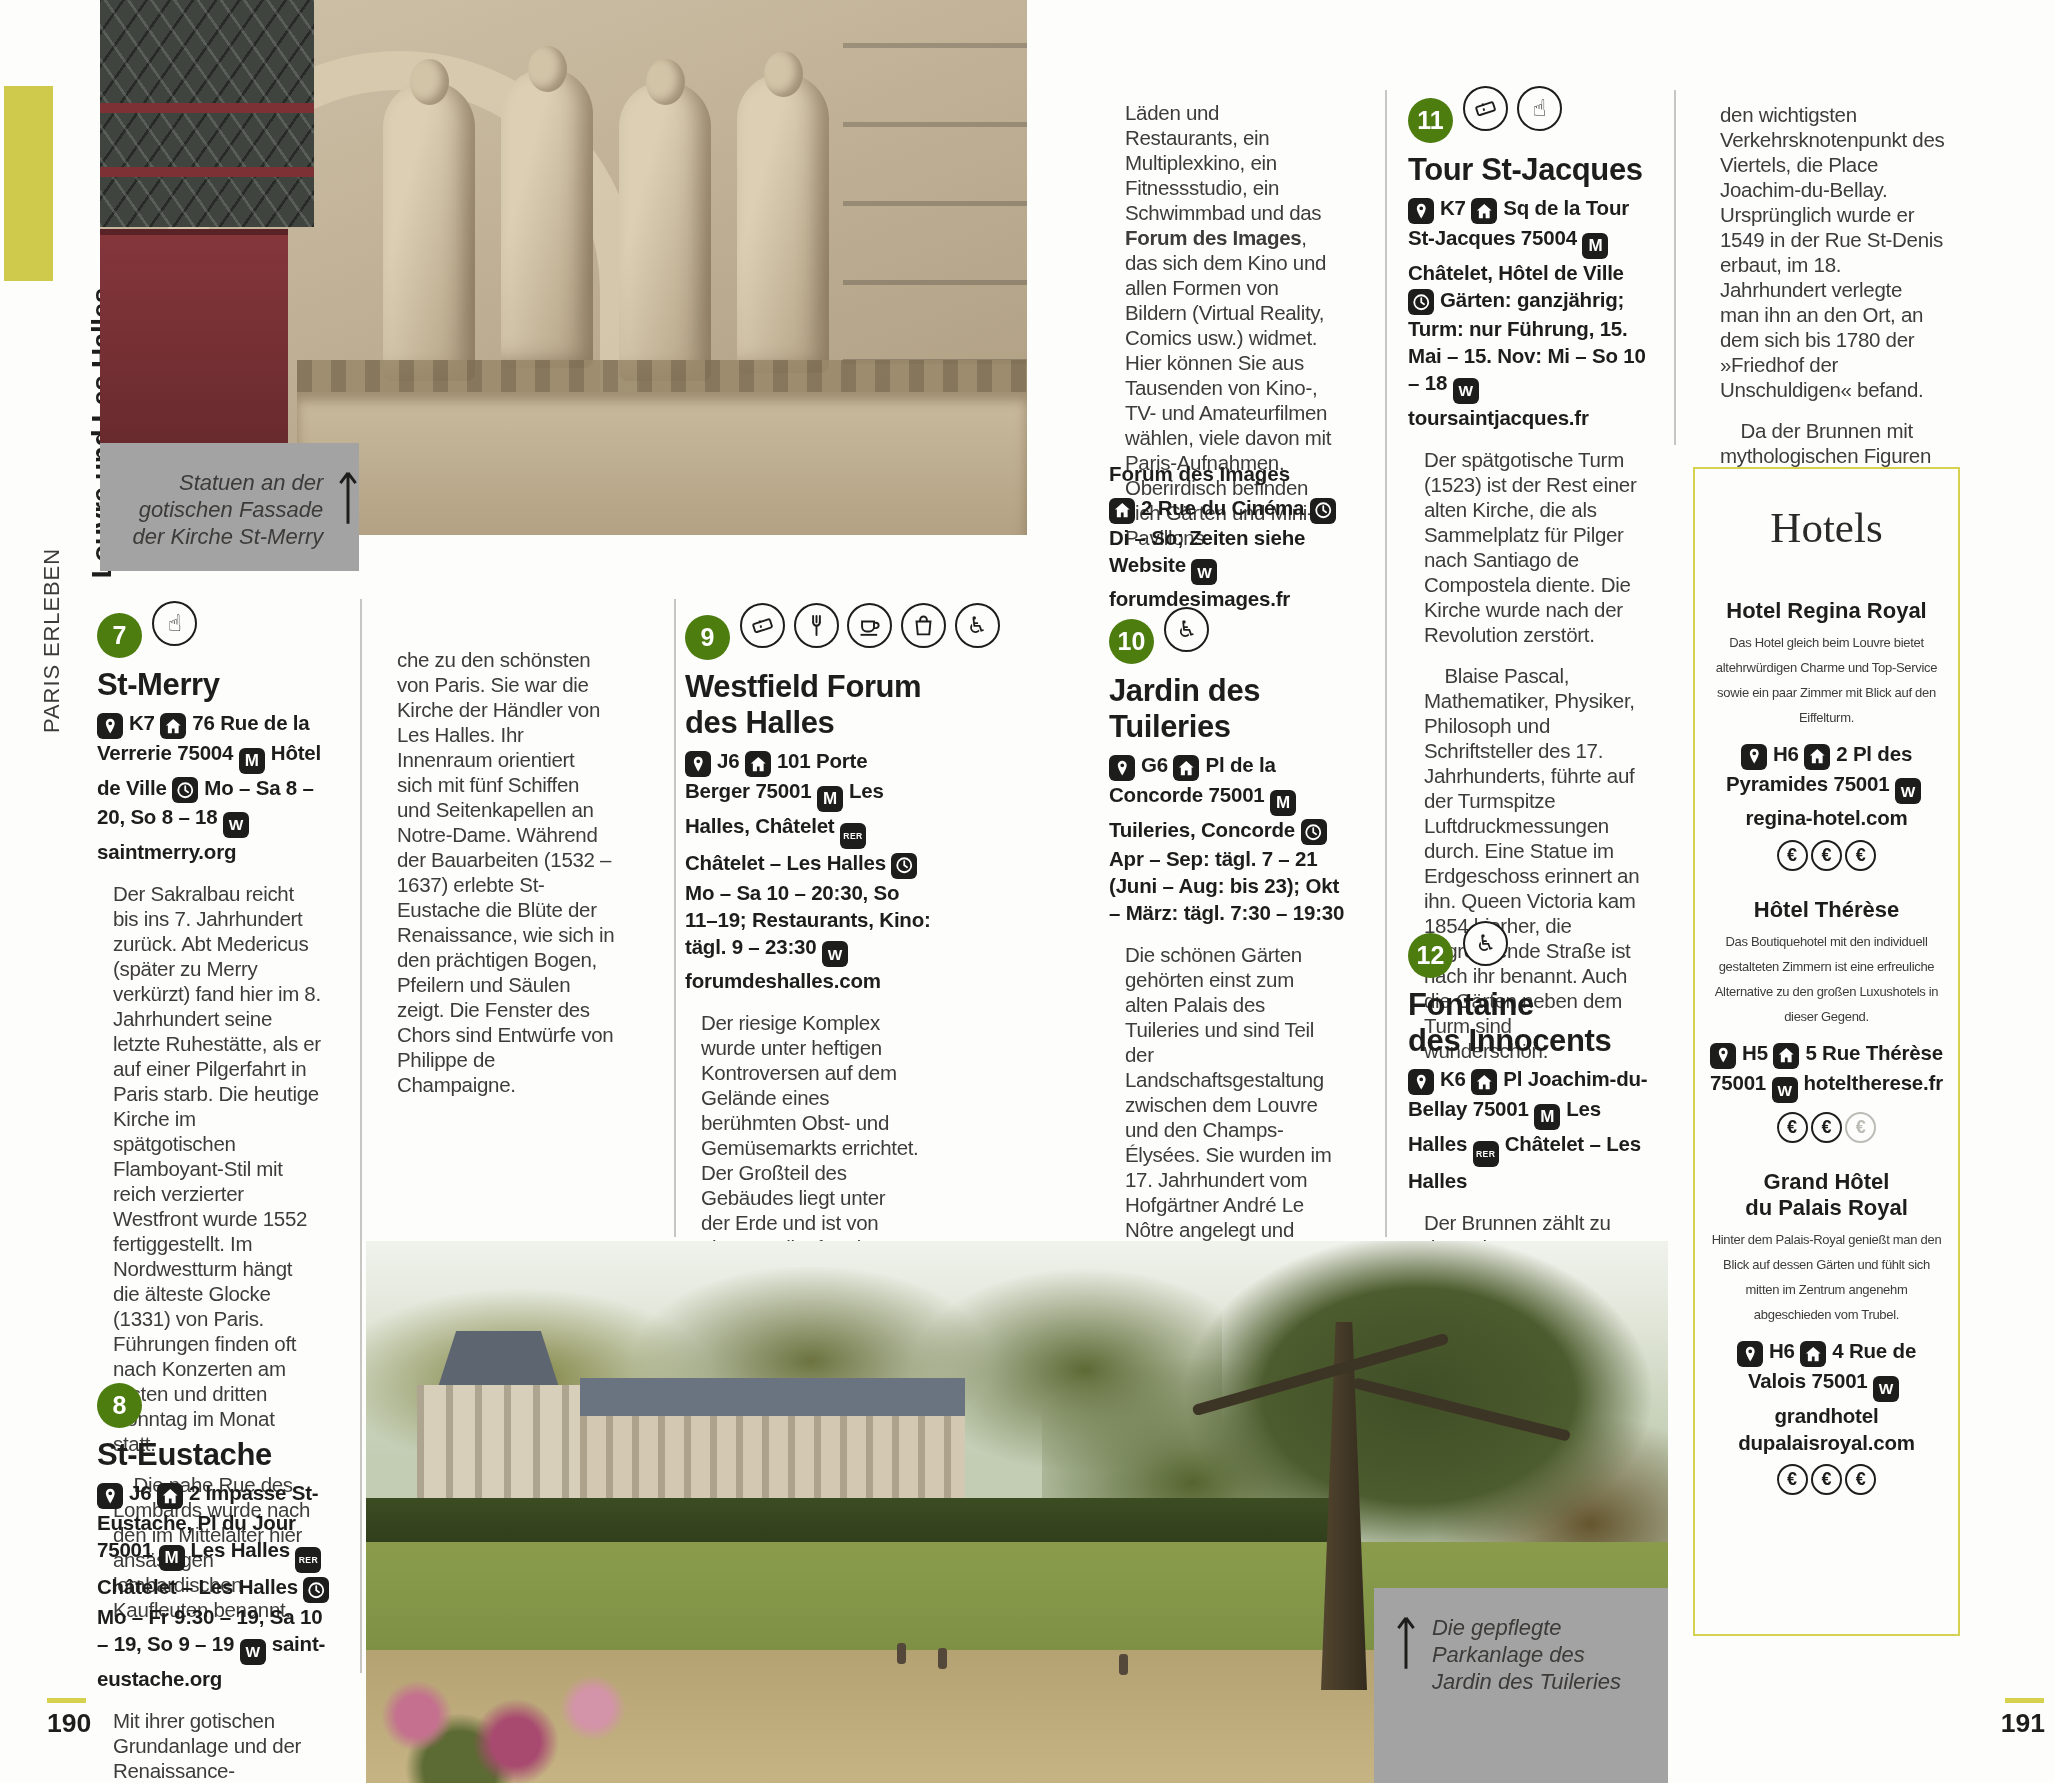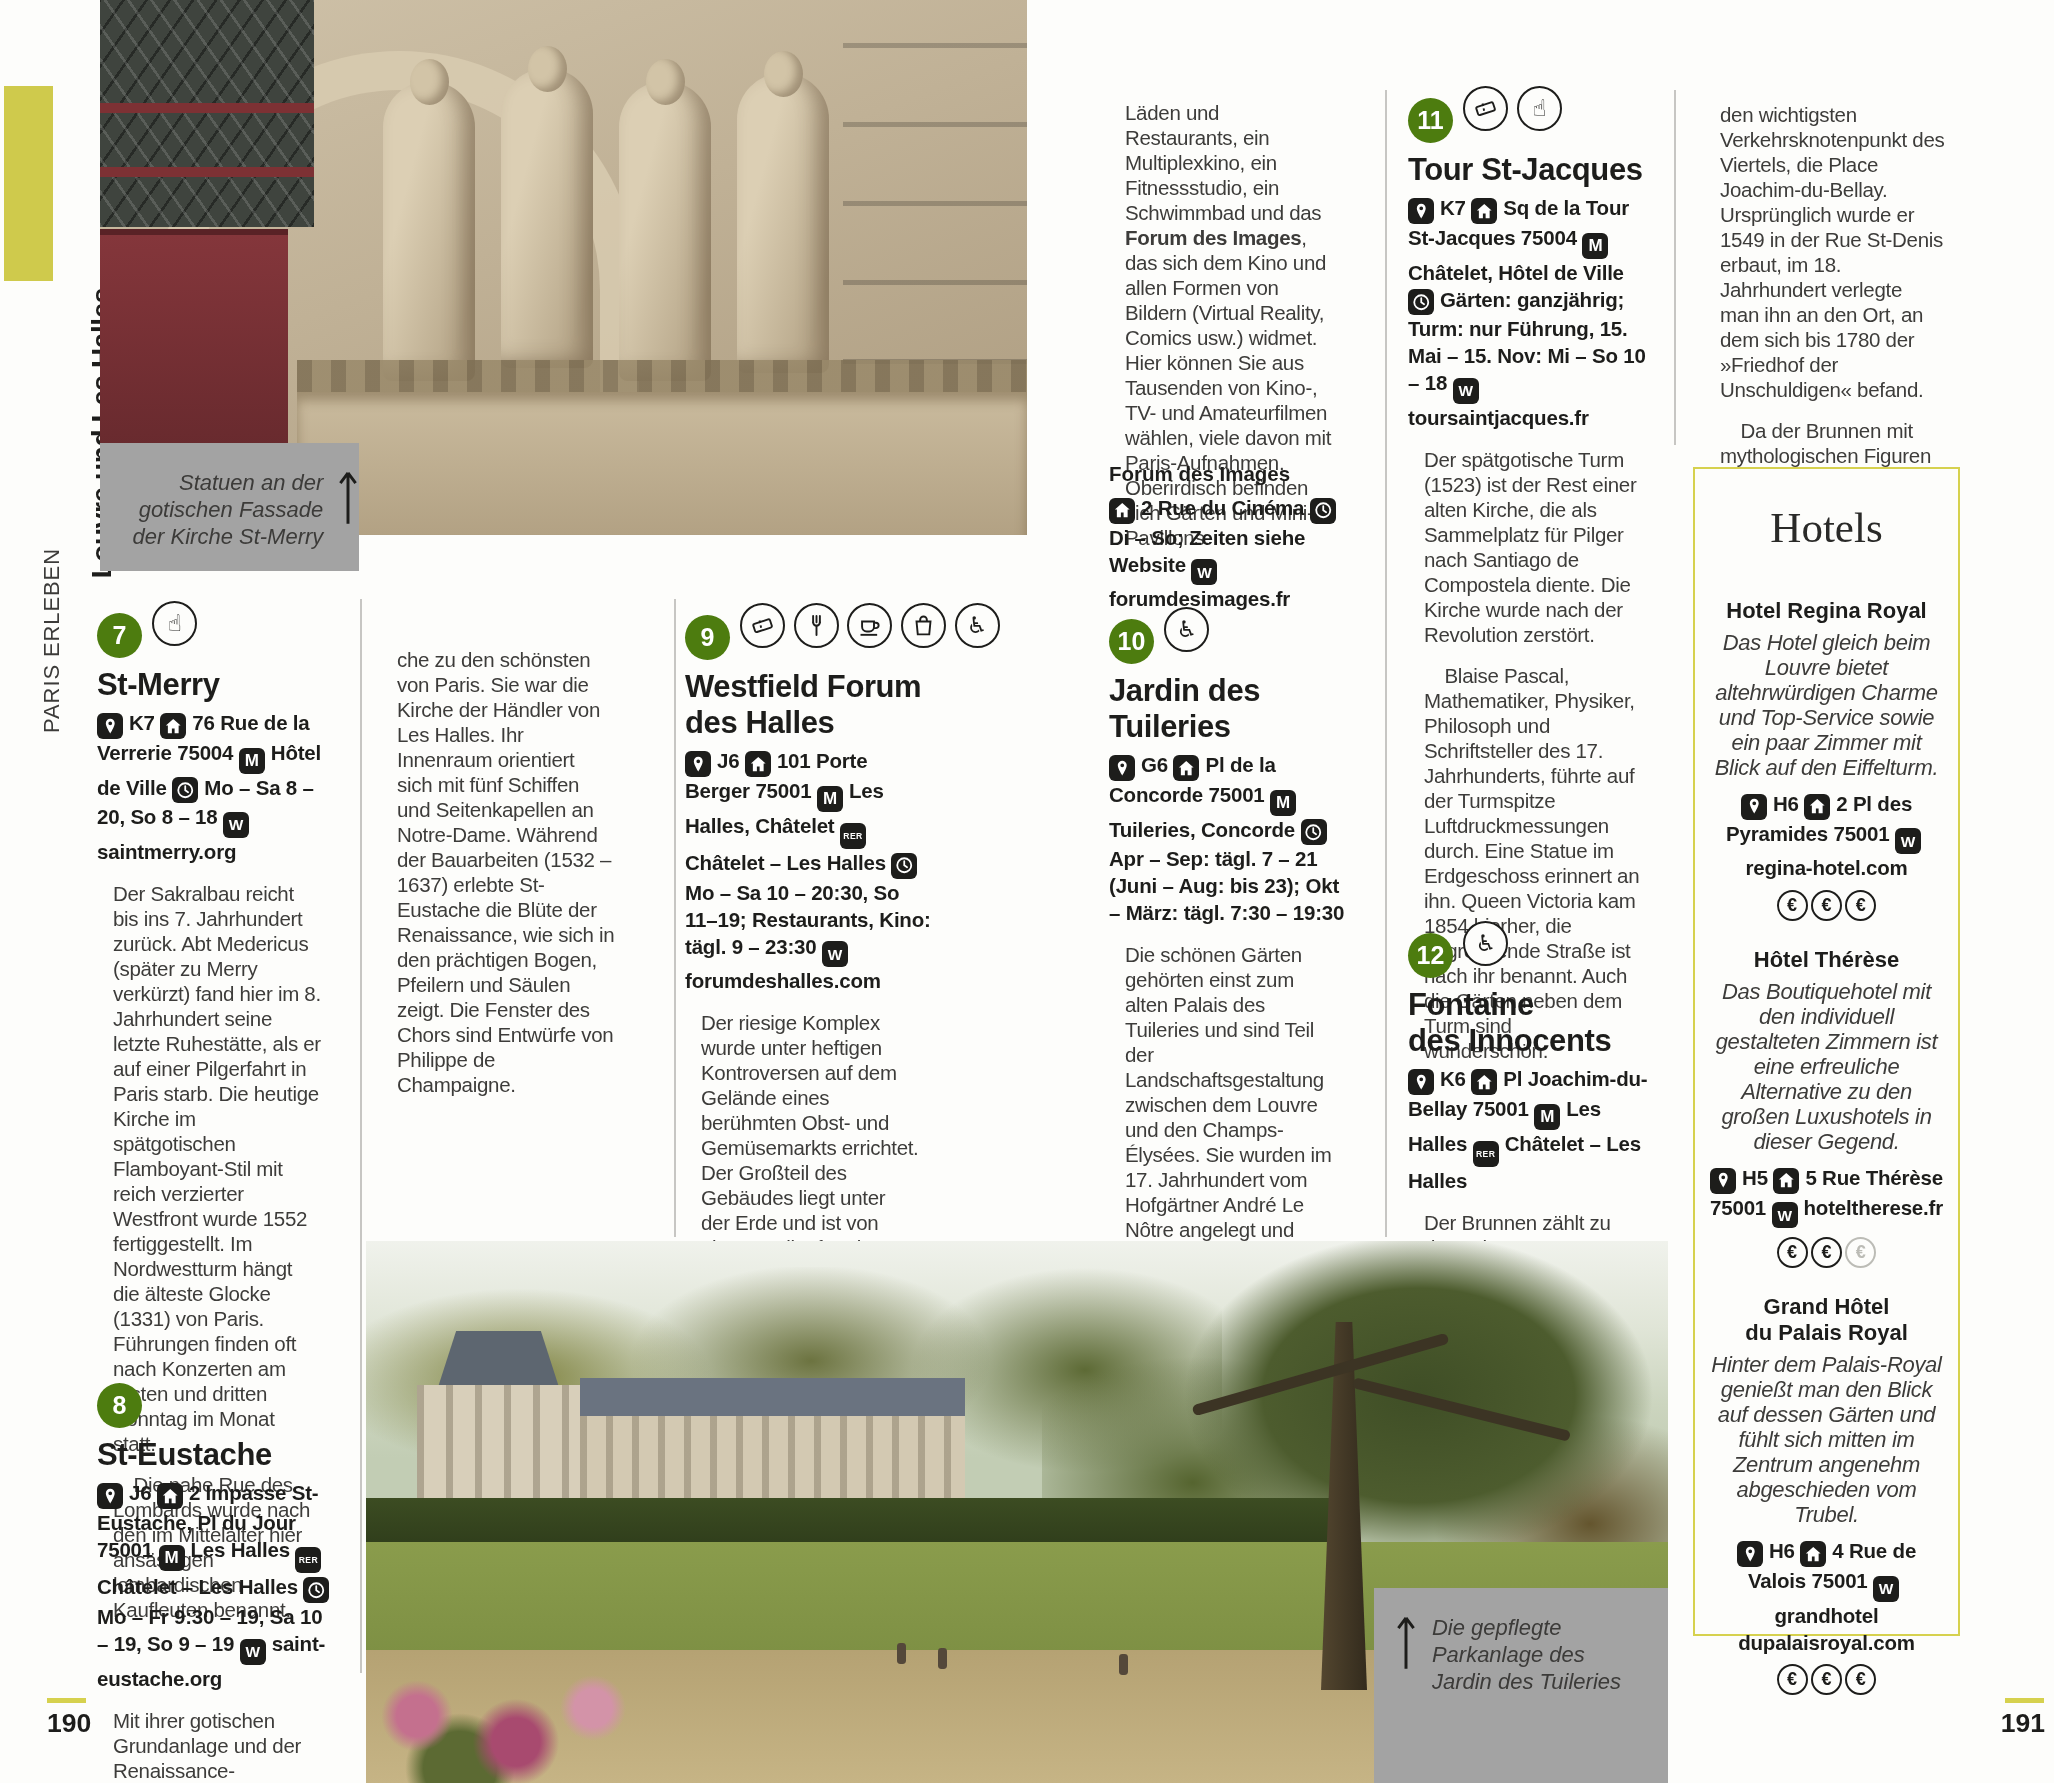--- a/index.html
+++ b/index.html
@@ -57,21 +57,21 @@
   #entry12{left:1408px;top:909px;width:248px;}
   #col6{left:1704px;top:86px;width:257px;}
 
   
   #hotels{position:absolute;left:1693px;top:467px;width:267px;height:1169px;border:2.6px solid #d6d14e;
           background:#fdfdfb;text-align:center;padding:22px 13.7px;box-sizing:border-box;}
   .hotels-title{font-family:"Liberation Serif","DejaVu Serif",serif;font-weight:400;font-size:43px;
                 color:#2a2a28;margin:12px 0 46px;}
   .hname{margin:26px 0 5.1px;}
   .hname div{font-size:22px;font-weight:700;line-height:26.5px;color:#1d1d1b;}
-  .hdesc{font-size:22px;line-height:25px;color:#3d3c3a;margin:0 0 10.3px;letter-spacing:-0.3px;font-style:italic;}
+  .hdesc{font-size:13px;line-height:25px;color:#3d3c3a;margin:0 0 10.3px;letter-spacing:-0.3px;}
   .hinfo{margin:0 0 8.6px;}
   .euros{margin:1.7px 0 5.1px;}
   .euro{display:inline-flex;width:31px;height:31px;border:2.6px solid #1d1d1b;border-radius:50%;
         align-items:center;justify-content:center;font-weight:700;font-size:18px;color:#1d1d1b;
         margin:0 1.7px;box-sizing:border-box;}
   .euro.muted{border-color:#bcbcb6;color:#bcbcb6;}
 
   
   .caption{position:absolute;background:#a3a3a3;display:flex;box-sizing:border-box;}
   .cap-text div{font-style:italic;font-size:22px;line-height:27px;color:#3c3b39;}

